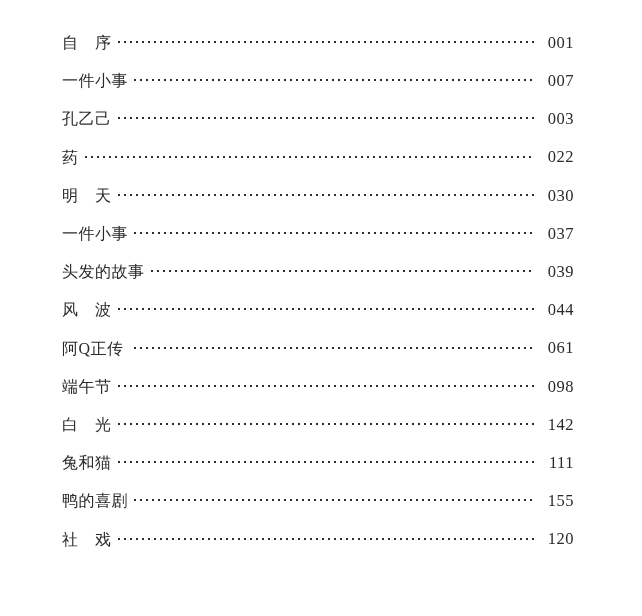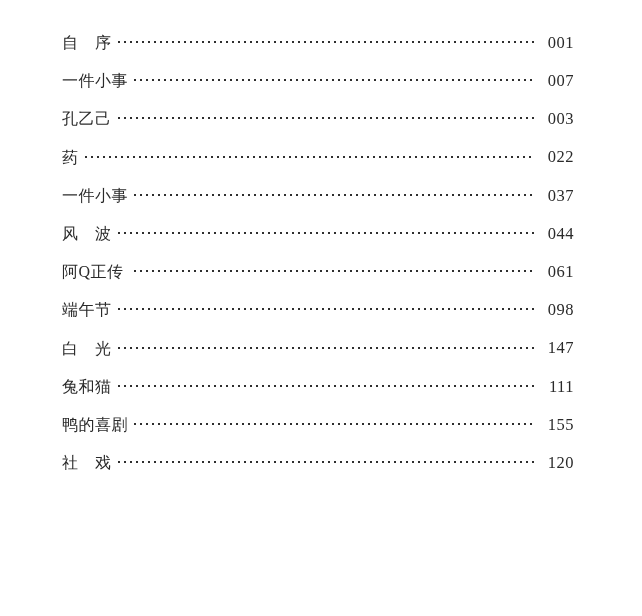--- a/index.html
+++ b/index.html
@@ -74,27 +74,37 @@
     <span class="leader"></span>
     <span class="toc-page">003</span>
   </div>
 
   <div class="toc-row">
     <span class="toc-title">药</span>
     <span class="leader"></span>
     <span class="toc-page">022</span>
   </div>
 
+  <div class="toc-row">
+    <span class="toc-title">明　天</span>
+    <span class="leader"></span>
+    <span class="toc-page">030</span>
+  </div>
 
   <div class="toc-row">
     <span class="toc-title">一件小事</span>
     <span class="leader"></span>
     <span class="toc-page">037</span>
   </div>
 
+  <div class="toc-row">
+    <span class="toc-title">头发的故事</span>
+    <span class="leader"></span>
+    <span class="toc-page">039</span>
+  </div>
 
   <div class="toc-row">
     <span class="toc-title">风　波</span>
     <span class="leader"></span>
     <span class="toc-page">044</span>
   </div>
 
 
   <div class="toc-row">
     <span class="toc-title">阿Q正传 </span>
@@ -104,21 +114,21 @@
 
   <div class="toc-row">
     <span class="toc-title">端午节</span>
     <span class="leader"></span>
     <span class="toc-page">098</span>
   </div>
 
   <div class="toc-row">
     <span class="toc-title">白　光</span>
     <span class="leader"></span>
-    <span class="toc-page">147</span>
+    <span class="toc-page">142</span>
   </div>
 
   <div class="toc-row">
     <span class="toc-title">兔和猫</span>
     <span class="leader"></span>
     <span class="toc-page">111</span>
   </div>
 
   <div class="toc-row">
     <span class="toc-title">鸭的喜剧</span>

